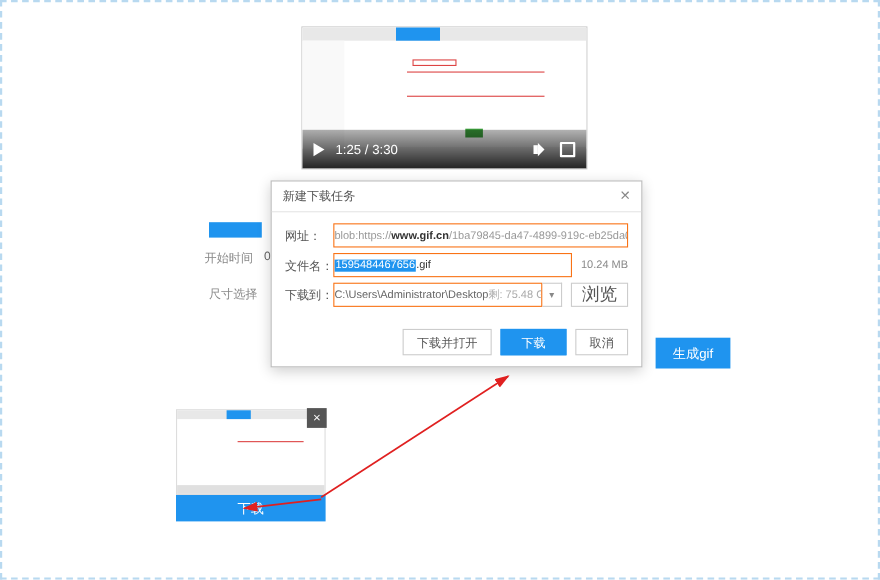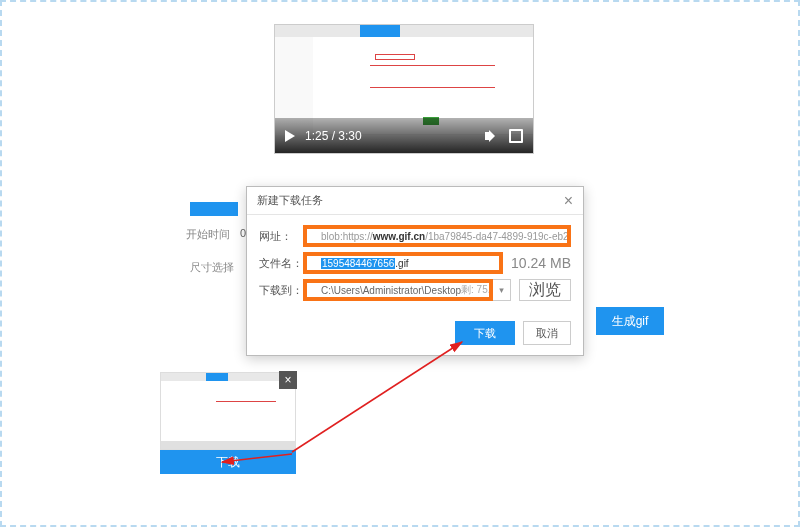--- a/index.html
+++ b/index.html
@@ -25,31 +25,31 @@
 
 .blue-bar-bg { position: absolute; left: 188px; top: 200px; width: 48px; height: 14px; background: #1f94ef; }
 
 .label-start { position: absolute; left: 184px; top: 225px; color: #888; font-size: 11px; }
 .label-start-val { position: absolute; left: 238px; top: 225px; color: #666; font-size: 11px; }
 .label-size { position: absolute; left: 188px; top: 258px; color: #888; font-size: 11px; }
 .label-size-val { position: absolute; left: 244px; top: 258px; color: #666; font-size: 11px; }
 
 .gen-btn { position: absolute; left: 594px; top: 305px; width: 68px; height: 28px; background: #1f94ef; color: #fff; border: none; font-size: 12px; display: flex; align-items: center; justify-content: center; cursor: pointer; }
 
-.dialog { position: absolute; left: 244px; top: 184px; width: 338px; height: 170px; background: #fff; border: 1px solid #bbb; box-shadow: 0 3px 12px rgba(0,0,0,0.2); }
+.dialog { position: absolute; left: 244px; top: 162px; width: 338px; height: 170px; background: #fff; border: 1px solid #bbb; box-shadow: 0 3px 12px rgba(0,0,0,0.2); }
 .dialog-header { height: 28px; border-bottom: 1px solid #e5e5e5; display: flex; align-items: center; padding: 0 10px; font-size: 11px; color: #555; }
 .dialog-close { margin-left: auto; font-size: 16px; color: #888; cursor: pointer; font-family: Arial; }
 .dialog-body { padding: 10px 12px; }
 .row { display: flex; align-items: center; margin-bottom: 5px; font-size: 11px; }
 .row-label { width: 44px; color: #555; text-align: left; }
-.row-input { flex: 1; height: 22px; border: 4px solid #f97316; padding: 0 14px; display: flex; align-items: center; font-size: 10px; color: #999; overflow: hidden; white-space: nowrap; }
+.row-input { flex: 1; height: 22px; border: 1px solid #f97316; padding: 0 0; display: flex; align-items: center; font-size: 10px; color: #999; overflow: hidden; white-space: nowrap; }
 .row-input .bold { color: #333; font-weight: bold; }
 .row-input .sel { background: #1f94ef; color: #fff; padding: 0 1px; }
 .row-input .ext { color: #333; }
-.size-text { margin-left: 8px; color: #888; font-size: 14px; white-space:nowrap;}
+.size-text { margin-left: 8px; color: #888; font-size: 10px; white-space:nowrap;}
 .row3 .row-input { color: #666; }
 .disk { margin-left: auto; color: #aaa; font-size: 10px; }
 .dropdown-arrow { width: 18px; height: 22px; border: 1px solid #ccc; border-left: none; display: flex; align-items: center; justify-content: center; color: #888; font-size: 9px;}
 .browse-btn { margin-left: 8px; width: 52px; height: 22px; border: 1px solid #ccc; background: #fff; font-size: 16px; cursor: pointer; color:#555;}
 .dialog-footer { position: absolute; bottom: 10px; right: 12px; display: flex; gap: 8px; }
 .dlg-btn { height: 24px; padding: 0 12px; border: 1px solid #ccc; background: #fff; font-size: 11px; cursor: pointer; color:#555;}
 .dlg-btn.primary { background: #1f94ef; color: #fff; border-color: #1f94ef; padding: 0 18px;}
 
 .thumb-wrap { position: absolute; left: 158px; top: 370px; width: 136px; }
 .thumb { width: 136px; height: 78px; background: #fff; border: 1px solid #ddd; position: relative; }
@@ -120,20 +120,21 @@
         <div class="row-label">下载到：</div>
         <div class="row-input">
           <span>C:\Users\Administrator\Desktop</span>
           <span class="disk">剩: 75.48 GB</span>
         </div>
         <div class="dropdown-arrow">▾</div>
         <button class="browse-btn">浏览</button>
       </div>
     </div>
     <div class="dialog-footer">
+      <button class="dlg-btn">下载并打开</button>
       <button class="dlg-btn primary">下载</button>
       <button class="dlg-btn">取消</button>
     </div>
   </div>
 
   <div class="thumb-wrap">
     <div class="thumb">
       <div class="t-top"></div>
         <div class="t-blue"></div>
         <div class="t-red"></div>

